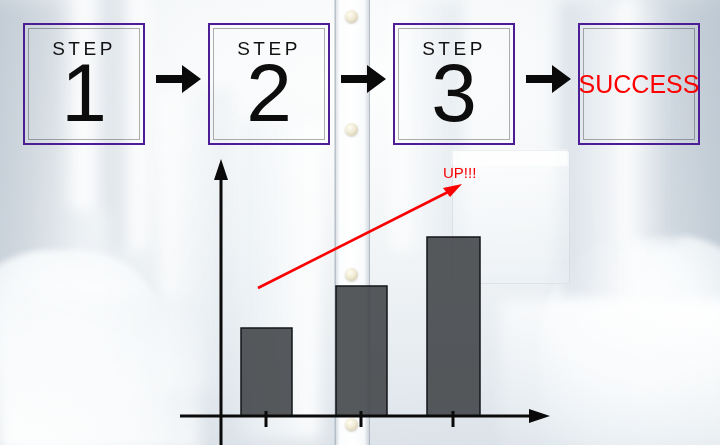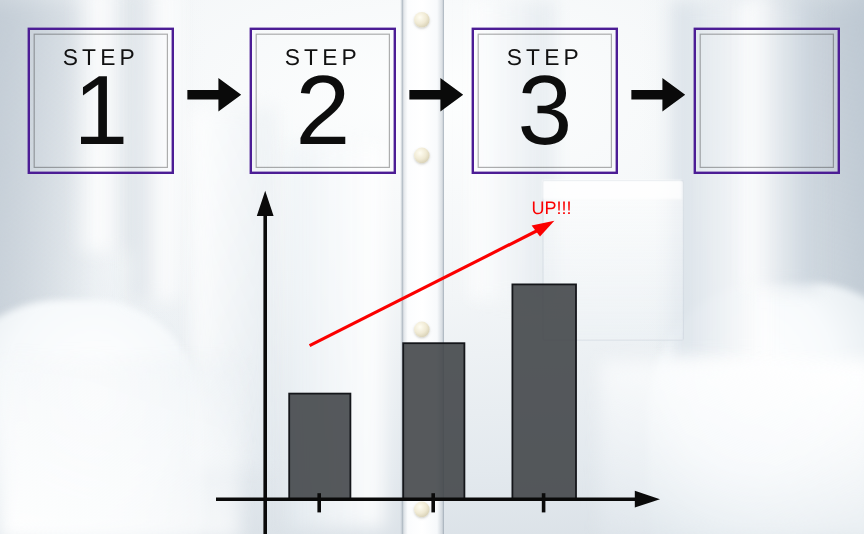--- a/index.html
+++ b/index.html
@@ -228,20 +228,21 @@
     <div class="step-word">STEP</div>
     <div class="step-num">3</div>
   </div>
 
   <svg class="step-arrow" style="left:526px;" width="46" height="34" viewBox="0 0 46 34">
     <path d="M0 13 H26 V3 L45 17 L26 31 V21 H0 Z" fill="#0a0a0a"></path>
   </svg>
 
   <div class="step-box" style="left:578px; top:23px;">
     <div class="inner-line"></div>
+    <div class="success-text">SUCCESS</div>
   </div>
 
   <svg class="chart-svg" width="720" height="445">
 
     <rect class="bar" x="241" y="328" width="51" height="88"></rect>
     <rect class="bar" x="336" y="286" width="51" height="130"></rect>
     <rect class="bar" x="427" y="237" width="53" height="179"></rect>
 
     <line class="axis" x1="221" y1="445" x2="221" y2="172"></line>
     <path d="M221 159 L228 180 H214 Z" fill="#0a0a0a"></path>

